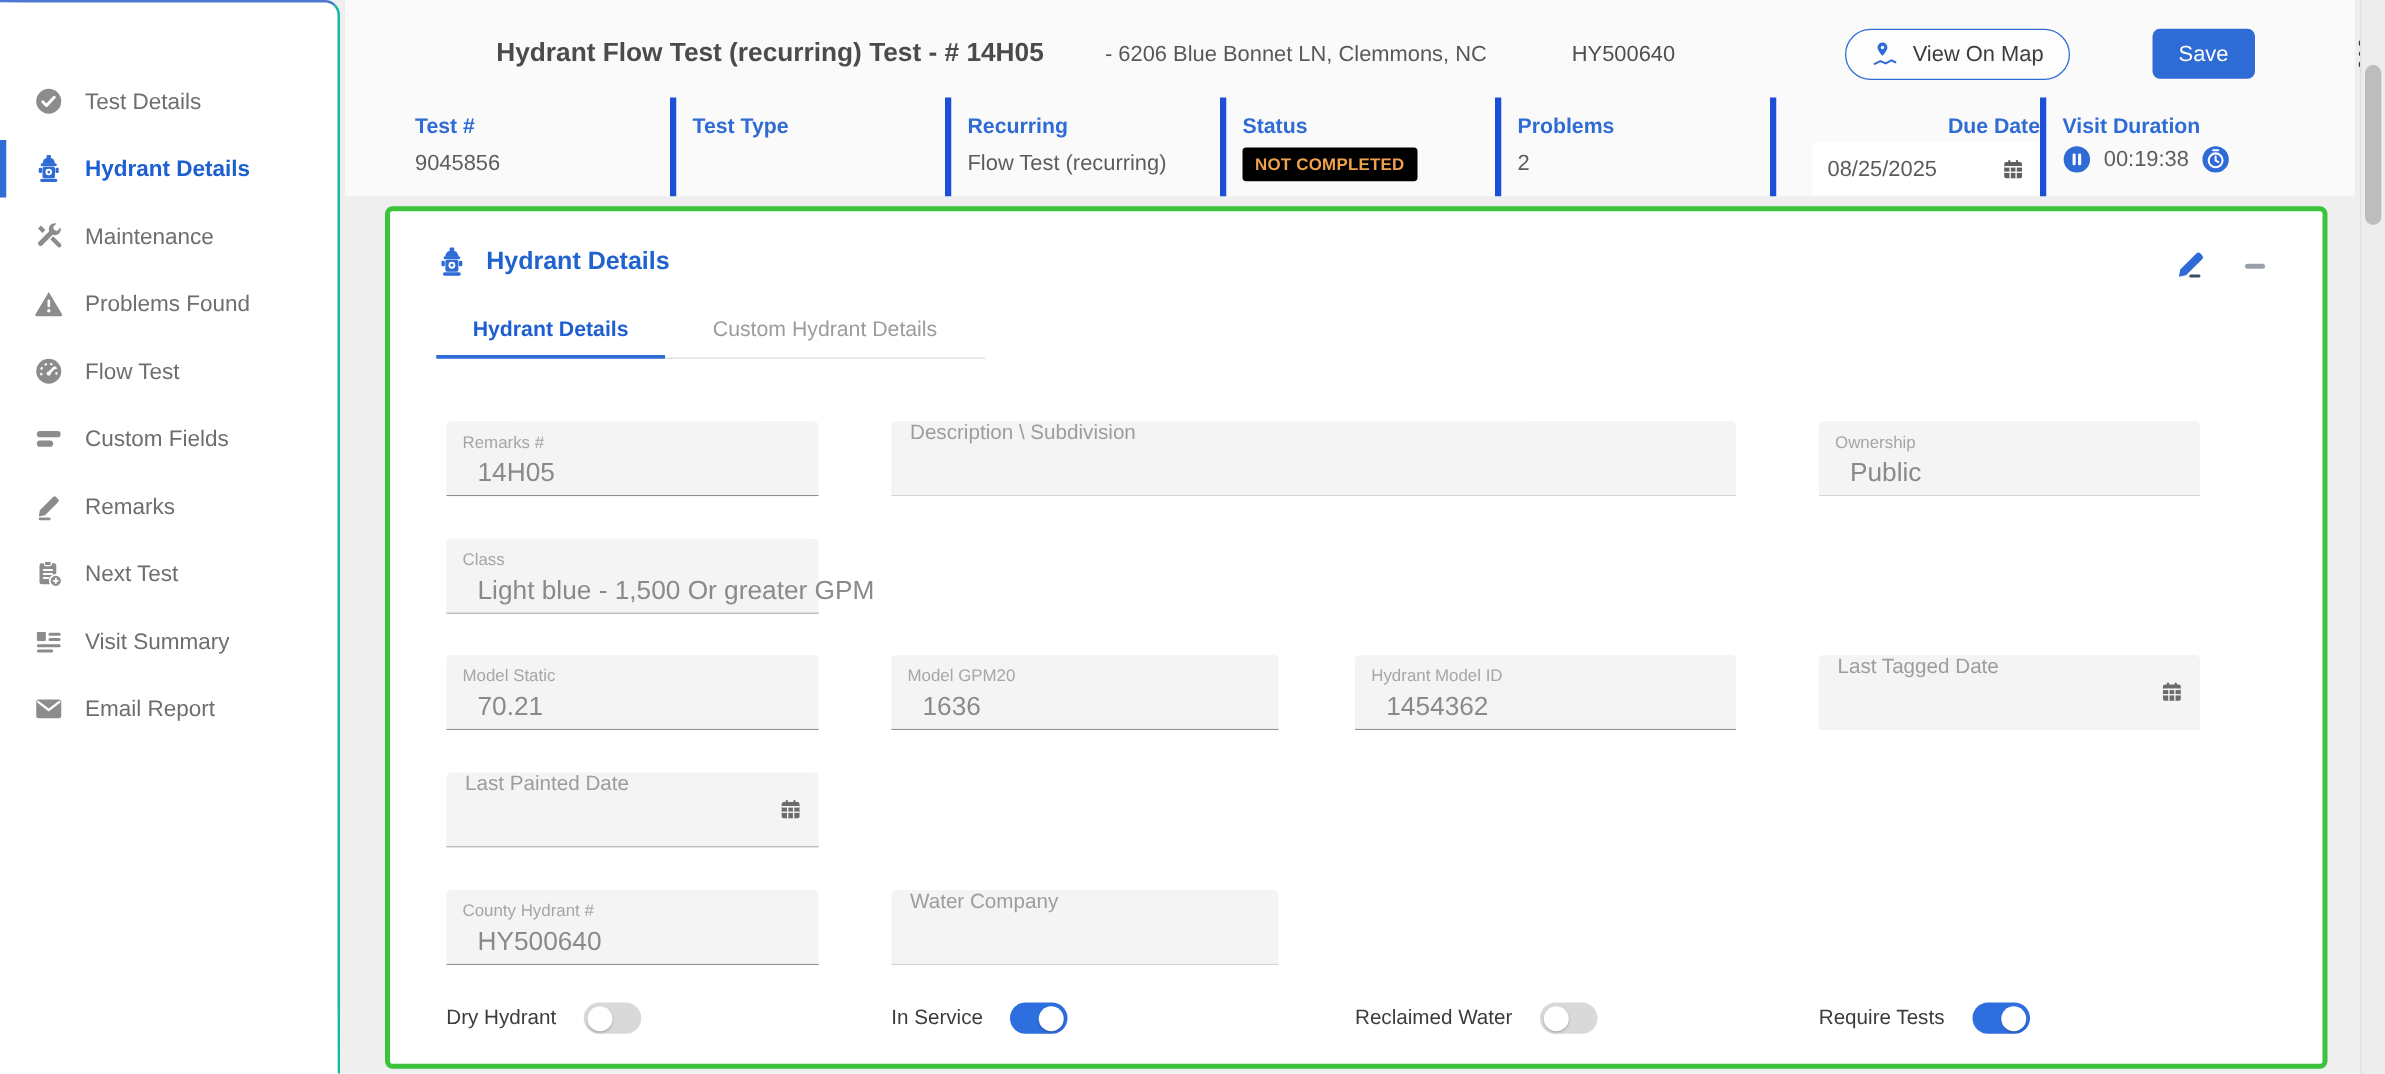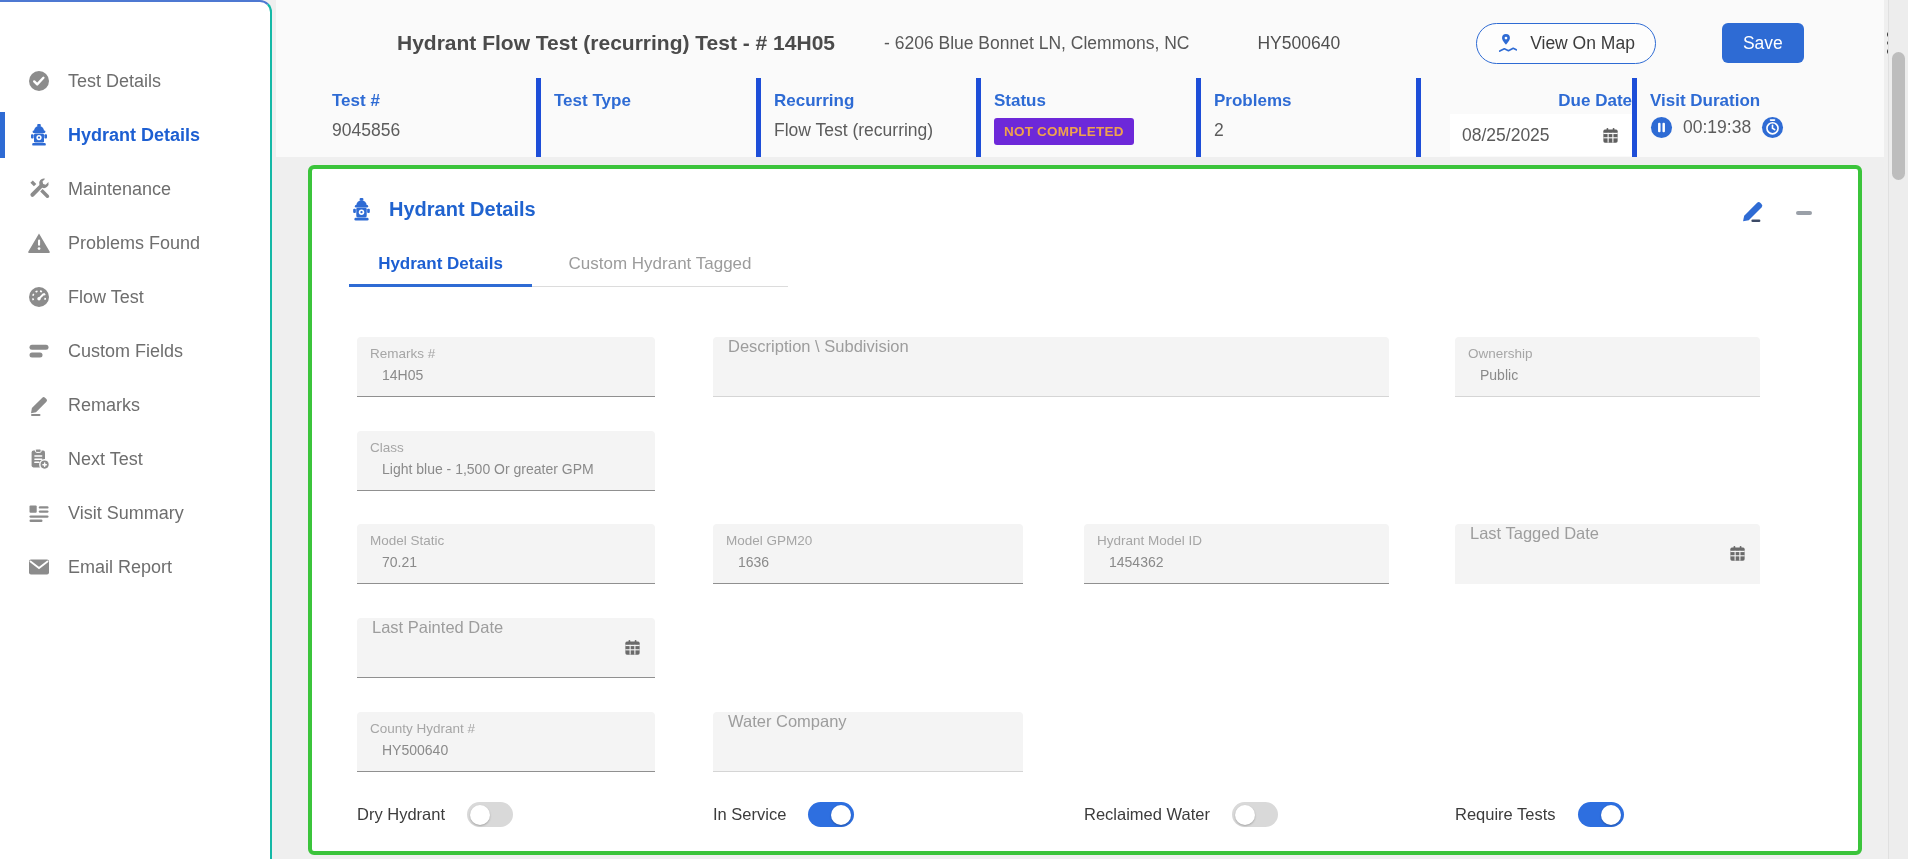--- a/index.html
+++ b/index.html
@@ -57,21 +57,21 @@
   .info-col.c2 { width:220px; }
   .info-col.c3 { width:220px; }
   .info-col.c4 { width:220px; }
   .info-col.c5 { width:220px; }
   .info-col.c6 { width:216px;text-align:right; }
   .info-col.c7 { flex:1; }
   .info-col + .info-col { border-left:5px solid #1d4ed8; }
   .ilabel { font-size:17px; font-weight:700; color:#2e6bd4; white-space:nowrap; }
   .ivalue { margin-top:9px; font-size:17.5px; color:#5c5c5c; min-height:22px; white-space:nowrap; }
   .badge {
-    display:inline-block; margin-top:7px; background:#6d28d9; color:#efa14d;
+    display:inline-block; margin-top:7px; background:#000000; color:#efa14d;
     font-weight:700; font-size:13.5px; padding:6px 10px; border-radius:3px; letter-spacing:.2px;
   }
   .due-box {
     display:inline-flex; align-items:center; justify-content:space-between;
     width:182px; height:42px; background:#fff; padding:0 12px; margin-top:3px; cursor:pointer;
   }
   .due-box .dval { font-size:17.5px; color:#5a5a5a; }
   .due-box svg { width:19px; height:19px; }
   .dur { display:flex; align-items:center; gap:10px; margin-top:5px; }
   .dur svg { width:23px; height:23px; cursor:pointer; }
@@ -94,21 +94,21 @@
   .tab.t1 { width:183px; }
   .tab.t2 { width:256px; }
   .tab::after { content:""; position:absolute; left:0; right:0; bottom:0; height:1px; background:#dcdcdc; }
   .tab.active { color:#1d5fd2; font-weight:700; }
   .tab.active::after { height:3px; background:#2e6bd4; }
 
   .fld { position:absolute; height:60px; background:#f4f4f4; border-radius:4px 4px 0 0; cursor:text; }
   .fld.dark { border-bottom:1px solid #909090; }
   .fld.lite { border-bottom:1px solid #d5d5d5; }
   .fld .flabel { font-size:13.5px; color:#a6a6a6; padding:9px 0 0 13px; white-space:nowrap; }
-  .fld .fval { font-size:14px; color:#8a8a8a; padding:6px 0 0 25px; white-space:nowrap; }
+  .fld .fval { font-size:21px; color:#8a8a8a; padding:6px 0 0 25px; white-space:nowrap; }
   .fld.ph { display:flex; padding-left:15px; font-size:16.5px; color:#9d9d9d; }
   .fld .cal { position:absolute; right:13px; top:20px; width:19px; height:19px; cursor:pointer; }
 
   .tgl { position:absolute; display:flex; align-items:center; gap:22px; }
   .tgl .tlabel { font-size:16.5px; color:#3c3c3c; white-space:nowrap; }
   .switch { position:relative; width:46px; height:25px; border-radius:13px; background:#d9d9d9; cursor:pointer; }
   .switch .knob { position:absolute; top:2.5px; left:3px; width:20px; height:20px; border-radius:50%; background:#fff; box-shadow:0 1px 2px rgba(0,0,0,.25); }
   .switch.on { background:#2e6fe0; }
   .switch.on .knob { left:auto; right:3px; }
 
@@ -346,21 +346,21 @@
           </svg>
       </span>
       <span class="minus"></span>
     </div>
 
     <div class="tabs">
       <div class="tab t1 active">
         <span>Hydrant Details</span>
       </div>
       <div class="tab t2">
-        <span>Custom Hydrant Tagged</span>
+        <span>Custom Hydrant Details</span>
       </div>
     </div>
 
     <div class="fld dark" style="left:45px; top:168px; width:298px;">
       <div class="flabel">Remarks #</div>
       <div class="fval">14H05</div>
     </div>
     <div class="fld ph lite" style="left:401px; top:168px; width:676px;">
       <span>Description \ Subdivision</span>
     </div>

